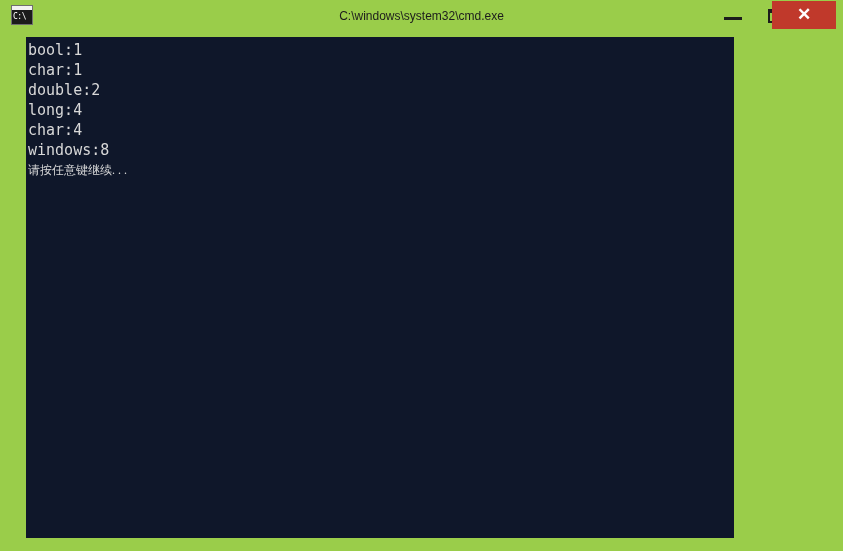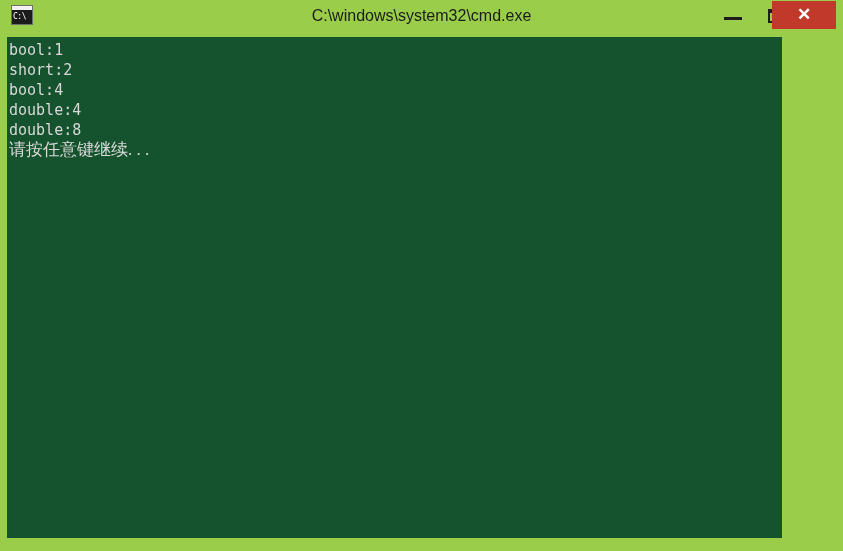--- a/index.html
+++ b/index.html
@@ -72,21 +72,21 @@
 
   #title-text {
     position: absolute;
     left: 0;
     top: 0;
     width: 843px;
     height: 32px;
     line-height: 32px;
     text-align: center;
     font-family: "Liberation Sans", sans-serif;
-    font-size: 16px;
+    font-size: 12px;
     color: #1c1c1c;
     white-space: nowrap;
     pointer-events: none;
   }
 
   
   .winctl {
     position: absolute;
     top: 0;
     height: 30px;
@@ -133,25 +133,25 @@
     text-align: center;
     color: #ffffff;
     font-family: "Liberation Sans", sans-serif;
     font-size: 17px;
     font-weight: bold;
   }
 
   
   #console-frame {
     position: absolute;
-    left: 7px;
+    left: 26px;
     top: 37px;
-    width: 775px;
+    width: 708px;
     height: 501px;
-    background: #14532d;
+    background: #0f172a;
     box-sizing: border-box;
     overflow: hidden;
   }
 
   #console-text {
     position: absolute;
     left: 2px;
     top: 3px;
     width: 800px;
     color: #d8d8d8;
@@ -159,21 +159,21 @@
     font-size: 15px;
     line-height: 20px;
     white-space: pre;
   }
   #console-text .line {
     height: 20px;
     white-space: pre;
   }
   #console-text .line.cjk {
     font-family: Liberation Serif, serif;
-    font-size: 17px;
+    font-size: 12px;
   }
 
   
   #scrollbar {
     position: absolute;
     left: 802px;
     top: 0px;
     width: 20px;
     height: 501px;
     background: #ffffff;
@@ -240,21 +240,21 @@
     </div>
 
     <div class="winctl" id="btn-close">
       <div class="glyph-close">✕</div>
     </div>
 
   </div>
 
   <div id="console-frame">
 
-    <div id="console-text"><div class="line">bool:1</div><div class="line">short:2</div><div class="line">bool:4</div><div class="line">double:4</div><div class="line">double:8</div><div class="line cjk">请按任意键继续. . .</div></div>
+    <div id="console-text"><div class="line">bool:1</div><div class="line">char:1</div><div class="line">double:2</div><div class="line">long:4</div><div class="line">char:4</div><div class="line">windows:8</div><div class="line cjk">请按任意键继续. . .</div></div>
 
     <div id="scrollbar">
       <div id="sb-up">
         <div class="sb-arrow">∧</div>
       </div>
       <div id="sb-track">
         <div id="sb-thumb"></div>
       </div>
       <div id="sb-down">
         <div class="sb-arrow">∨</div>

